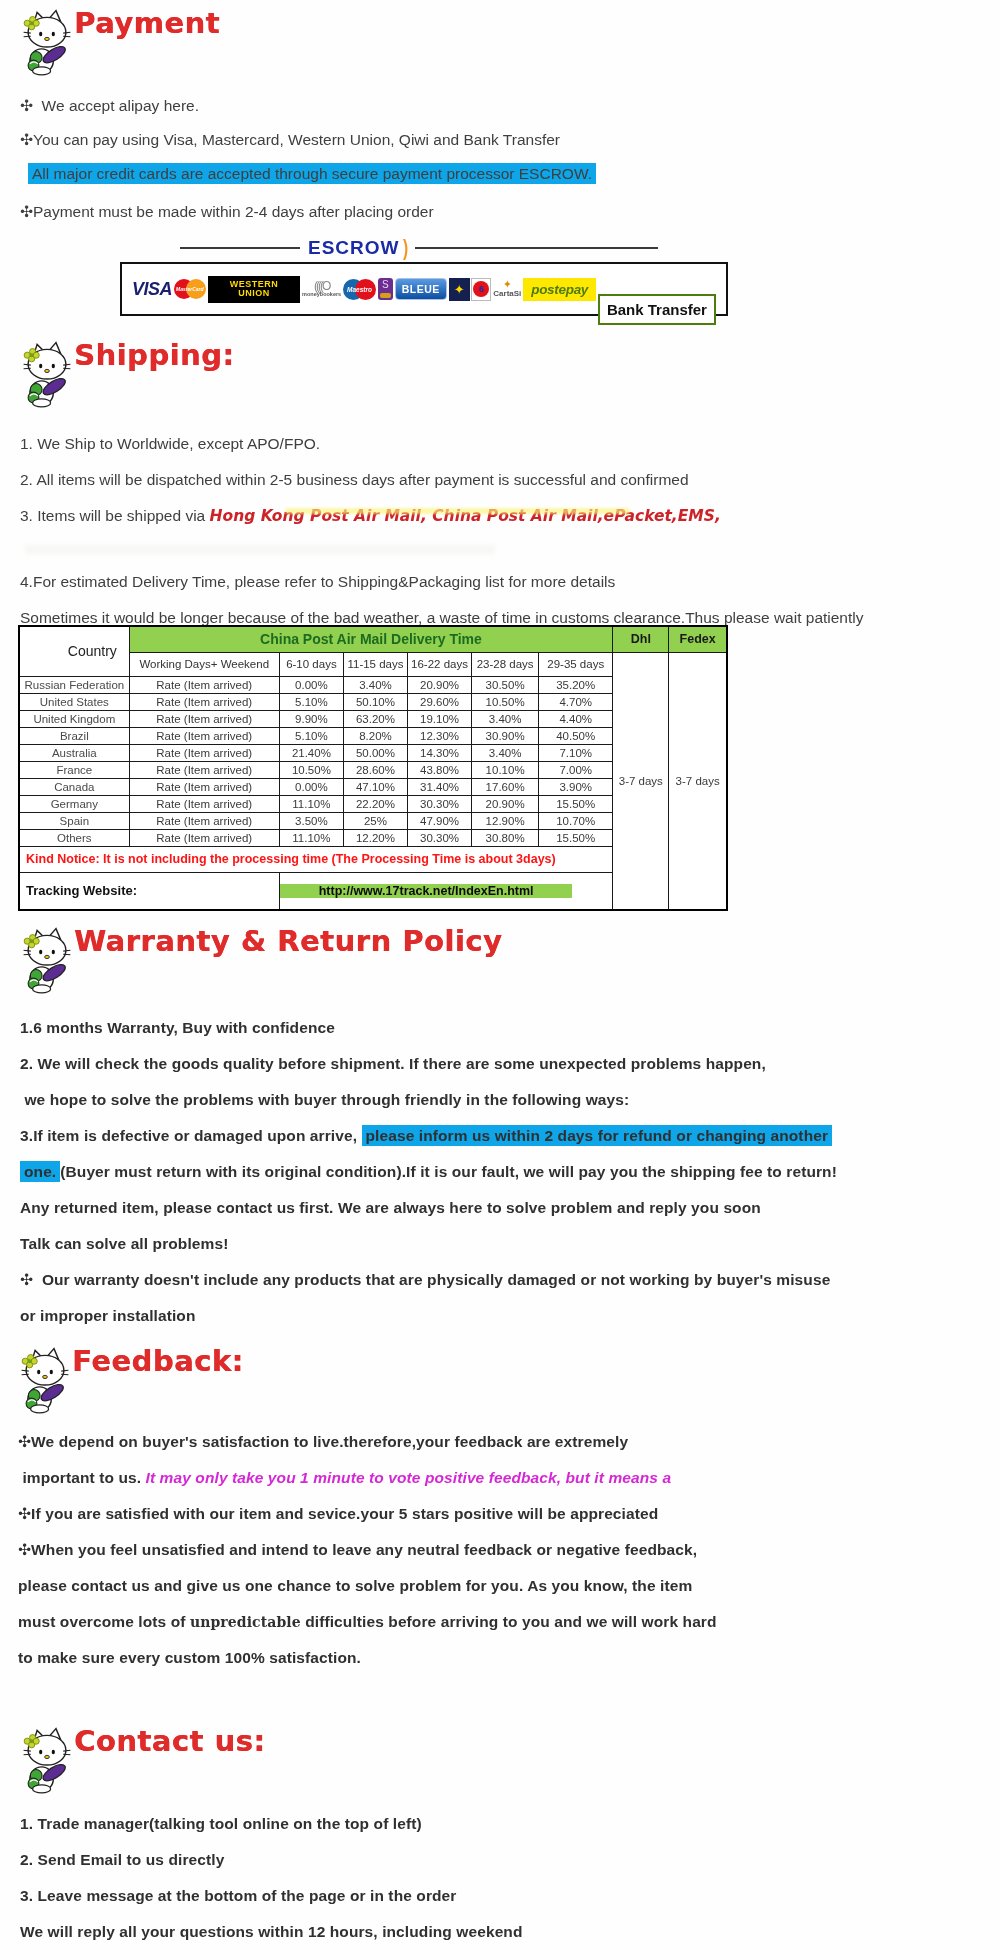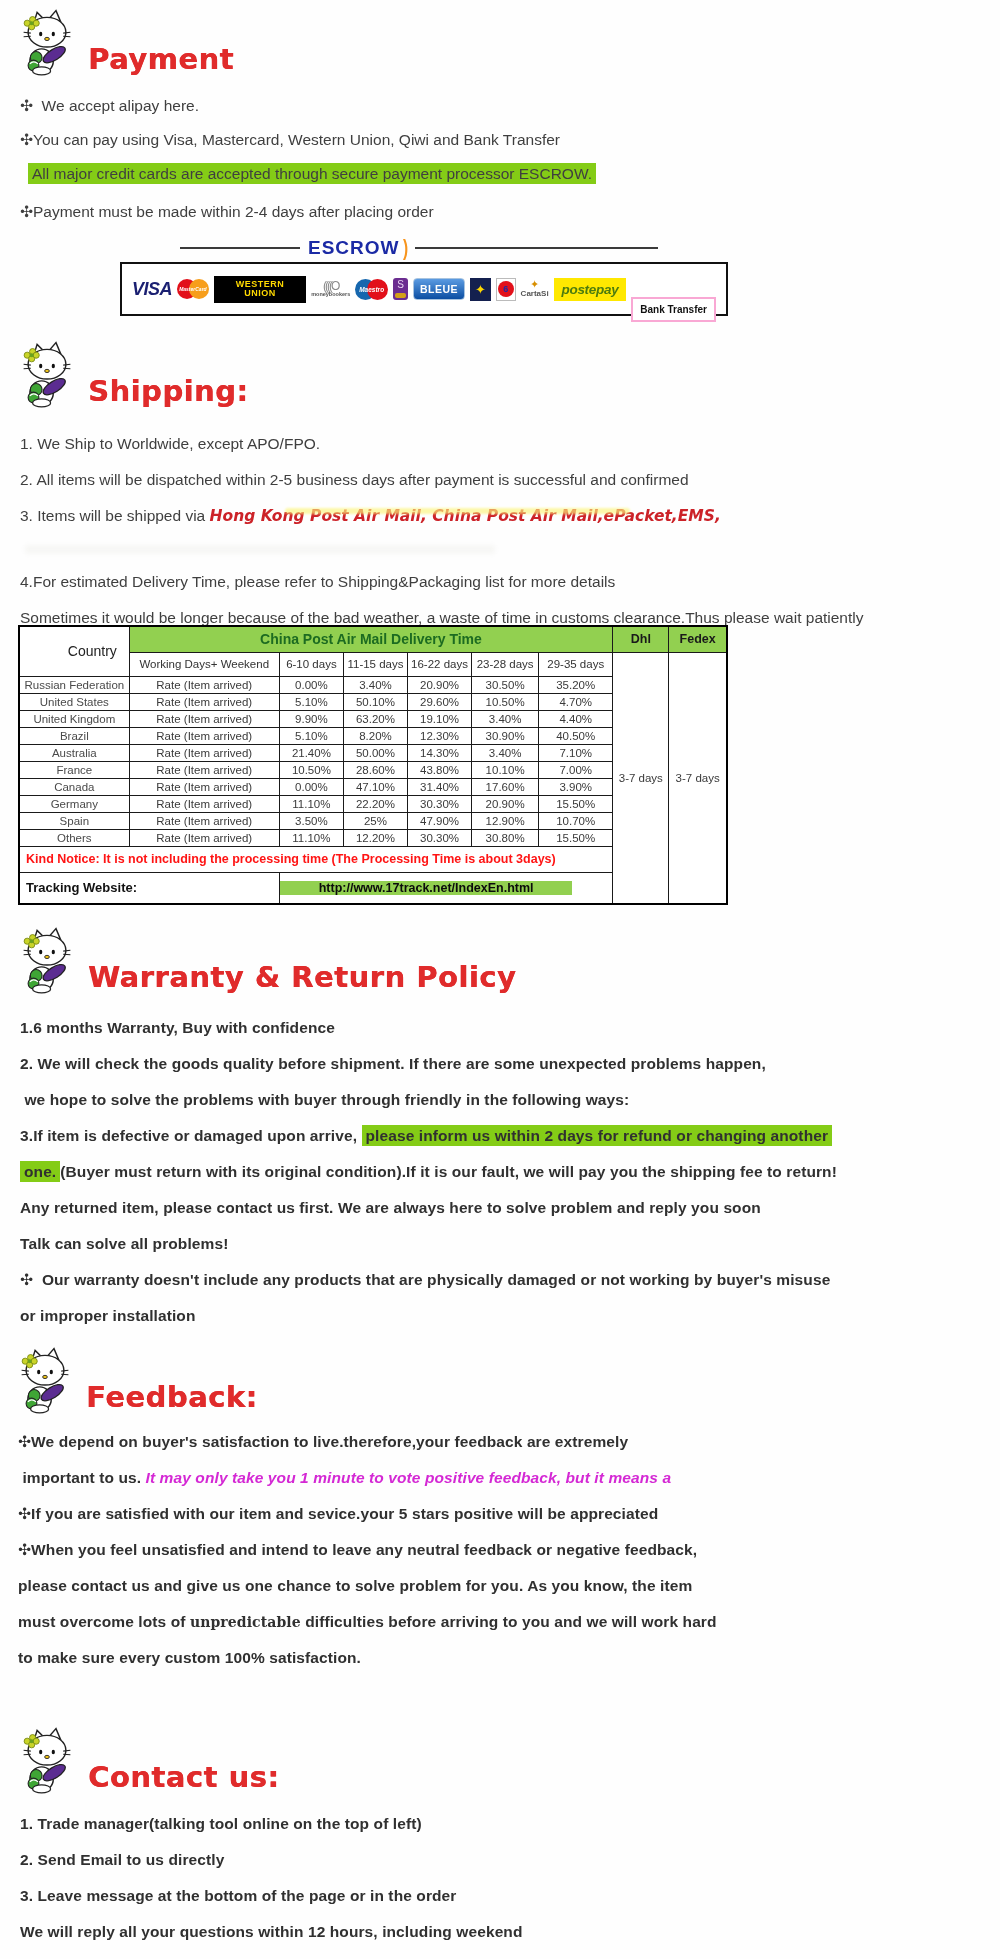--- a/index.html
+++ b/index.html
@@ -3,33 +3,33 @@
 <meta charset="utf-8">
 <style>
   * { margin:0; padding:0; box-sizing:border-box; }
   html,body { background:#fdfdfd; }
   .page {
     position:relative; width:1000px; height:1959px; background:#fefefe;
     font-family:"Liberation Sans","DejaVu Sans",sans-serif; color:#3d3d3d;
     overflow:hidden; margin:0 auto;
   }
   
-  .sec-head { display:flex; align-items:flex-end; gap:14px; }
+  .sec-head { display:flex; }
   .kitty { width:54px; height:74px; flex:0 0 auto; }
   .sec-title {
     font-family:"DejaVu Sans","Liberation Sans",sans-serif;
     font-weight:bold; font-size:29px; letter-spacing:.5px;
     color:#e02b2b; padding-bottom:4px;
     text-shadow:.4px .4px 0 #e02b2b;
   }
   
   .ln { white-space:pre-wrap; font-size:15.5px; line-height:20px; margin:0 0 14px 0; color:#3f3f3f; }
   .sp36 .ln { margin-bottom:16px; }
   .bold-sec .ln { font-weight:bold; color:#303030; letter-spacing:.1px; }
-  .hl { background:#84cc16; padding:2px 4px;margin-top:28px; }
+  .hl { background:#0ea5e9; padding:2px 4px;margin-top:28px; }
   .red-italic { color:#cc2228; font-style:italic; font-weight:bold; font-family:"DejaVu Sans",sans-serif; }
   .magenta { color:#d428d4; font-style:italic; font-weight:bold; }
   .serif-word { font-family:"DejaVu Serif","Liberation Serif",serif; font-size:14px; }
   
   .abs { position:absolute; }
   #payment  { top:6px;   left:20px; width:950px; }
   #escrow   { top:236px; left:120px; width:608px; }
   #shipping { top:338px; left:20px; width:960px; }
   #warranty { top:924px; left:20px; width:960px; }
   #feedback { top:1344px; left:18px; width:960px; }
@@ -80,39 +80,39 @@
     padding:4px 6px; border-radius:4px; border:1px solid #a8c4e0; letter-spacing:.5px; }
   .lg-dark { width:21px; height:23px; background:#14204f; color:#ffd700; font-size:13px; font-weight:bold; }
   .lg-red { width:20px; height:23px; background:#fff; border:1px solid #bbb; position:relative; }
   .lg-red .dot { width:16px; height:16px; border-radius:50%; background:#e2101a; color:#1b2aa5;
     font-size:9px; font-weight:bold; display:flex; align-items:center; justify-content:center; }
   .lg-cartasi { flex-direction:column; }
   .lg-cartasi .flame { color:#d88f00; font-size:11px; line-height:9px; }
   .lg-cartasi .lbl { font-size:8px; font-weight:bold; color:#555; }
   .lg-postepay { background:#ffe800; color:#4d7c0f; font-style:italic; font-weight:bold; font-size:13.5px;
     padding:4px 8px; letter-spacing:-.3px; }
-  .lg-banktr { border:2px solid #f9a8d4; font-weight:bold; font-size:10px; padding:5px 7px; color:#111; background:#fff;margin-top:40px; }
+  .lg-banktr { border:2px solid #4d7c0f; font-weight:bold; font-size:15px; padding:5px 7px; color:#111; background:#fff;margin-top:40px; }
   
   #dtable-wrap { position:absolute; top:625px; left:18px; }
   table.dtable { border-collapse:collapse; table-layout:fixed; width:710px; border:2px solid #000; background:#fff; }
   .dtable td { border:1px solid #1a1a1a; text-align:center; vertical-align:middle;
     font-size:11.5px; color:#3a3a3a; padding:0; overflow:hidden; }
   .dtable .g { background:#92d050; }
   .dtable .country-hdr { font-weight:normal; font-size:14px; color:#222;padding-left:36px; }
   .dtable .group-hdr { font-weight:bold; font-size:14px; color:#1c6b21; }
   .dtable .carrier-hdr { font-weight:bold; font-size:12.5px; color:#1a1a1a; }
   .dtable .sub-hdr { font-size:11.5px; color:#333; }
   .dtable .country-cell { color:#4a4a4a; }
   .dtable .kind-notice { text-align:left; padding:3px 6px; color:#ff1414; font-weight:bold; font-size:12.5px; }
   .dtable .track-label { text-align:left; padding:4px 6px; font-weight:bold; font-size:13px; color:#111; }
   .dtable .track-cell { padding:0; }
   .track-green { width:88%; height:100%; background:#92d050; display:flex; align-items:center;
     justify-content:center; font-weight:bold; font-size:12.5px; color:#0b0b0b; }
   .dtable tr.hrow1 { height:26px; } .dtable tr.hrow2 { height:24px; }
-  .dtable tr.drow { height:17px; } .dtable tr.krow { height:26px; } .dtable tr.trow { height:32px;padding-left:32px; }
+  .dtable tr.drow { height:17px; } .dtable tr.krow { height:26px; } .dtable tr.trow { height:38px;padding-left:32px; }
 </style>
 </head>
 <body>
 
 <svg width="0" height="0" style="position:absolute">
   <defs>
     <g id="kitty-art">
       <g stroke="#222" stroke-width="1.6" fill="#fff">
         <path d="M15 18 L19 5 L27 13 Z"></path>
         <path d="M45 15 L40 3 L33 11 Z"></path>

